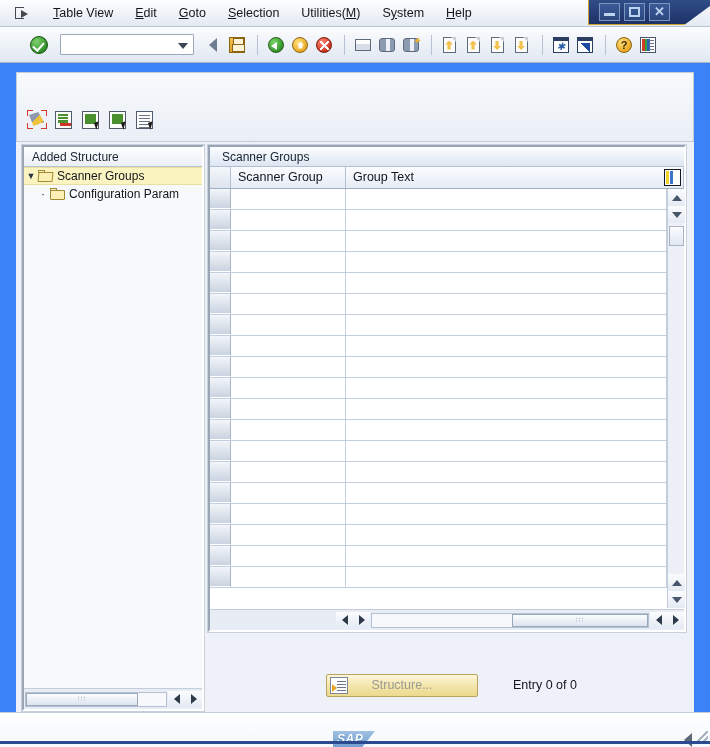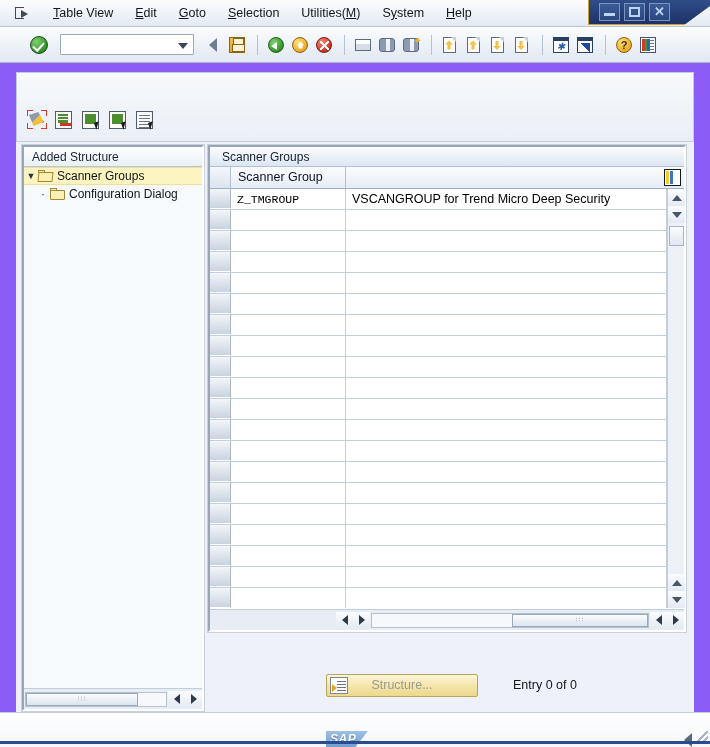--- a/index.html
+++ b/index.html
@@ -9,21 +9,21 @@
     overflow: hidden;
     font-family: "Liberation Sans", sans-serif;
     font-size: 12px;
     color: #000;
     background: #ffffff;
   }
 
   #app {
     position: relative;
     width: 710px; height: 714px;
-    background: #8b5cf6;
+    background: #3b82f6;
   }
 
   
   .menubar {
     position: absolute; left: 0; top: 0;
     width: 710px; height: 27px;
     background: linear-gradient(to bottom, #fdfdfe 0%, #eef2f8 55%, #e3eaf3 100%);
     border-bottom: 1px solid #b9c4d2;
     display: flex; align-items: center;
     padding-left: 14px;
@@ -484,20 +484,21 @@
     color: #14202e;
     padding: 3px 0 0 12px;
     white-space: nowrap;
   }
   .tbl-headrow {
     position: absolute; left: 0; top: 20px; right: 0;
     height: 22px;
     background: linear-gradient(to bottom, #fbfcfe 0%, #e6ecf5 100%);
     border-bottom: 1px solid #9fb0c6;
     display: flex;
+    justify-content: center;
   }
   .hcell {
     border-right: 1px solid #b3c0d1;
     font-size: 12.5px;
     color: #10161e;
     padding: 3px 0 0 7px;
     white-space: nowrap;
     overflow: hidden;
   }
   .hcell.sel { width: 21px; padding: 0; background: linear-gradient(to bottom,#f4f7fb,#dde4ee); }
@@ -608,21 +609,21 @@
   }
 
   
   .statusbar {
     position: absolute; left: 0; top: 712px;
     width: 710px; height: 35px;
     background: linear-gradient(to bottom, #ffffff 0%, #f4f7fb 100%);
     border-top: 1px solid #c3cdda;
   }
   .sap-logo {
-    position: absolute; left: 326px; top: 18px;
+    position: absolute; left: 333px; top: 18px;
     width: 42px; height: 17px;
     background: linear-gradient(to bottom, #9fc0e2 0%, #6f9bcc 100%);
     clip-path: polygon(0 0, 100% 0, 68% 100%, 0 100%);
     color: #ffffff;
     font-size: 12px;
     font-weight: bold;
     font-style: italic;
     padding: 1px 0 0 4px;
     letter-spacing: 0.5px;
     text-shadow: 0 1px 0 #4a7cb0;
@@ -821,21 +822,21 @@
             </span>
           <span class="tree-label">Scanner Groups</span>
         </div>
         <div class="tree-row">
           <span class="tw-indent"></span>
           <span class="tw-dot">·</span>
           <span class="folder">
               <i class="tab"></i>
               <i class="back"></i>
             </span>
-          <span class="tree-label">Configuration Dialog</span>
+          <span class="tree-label">Configuration Param</span>
         </div>
       </div>
       <div class="tree-hscroll">
         <div class="hs-track">
           <div class="hs-thumb" style="left:0; width:112px;">
             <span class="grip">∶∶∶</span>
           </div>
         </div>
         <div class="arrowbtn">
             <span class="tri left"></span>
@@ -844,33 +845,29 @@
             <span class="tri right"></span>
           </div>
       </div>
     </div>
 
     <div class="tablepanel">
       <div class="tbl-caption">Scanner Groups</div>
       <div class="tbl-headrow">
         <div class="hcell sel"></div>
         <div class="hcell c1">Scanner Group</div>
+        <div class="hcell c2">Group Text</div>
         <div class="cfg-icon">
           <i class="b b1"></i>
             <i class="b b2"></i>
             <i class="b b3"></i>
         </div>
       </div>
 
       <div class="tbl-body">
-        <div class="trow">
-          <div class="tcell-sel"></div>
-          <div class="tcell c1">Z_TMGROUP</div>
-          <div class="tcell c2">VSCANGROUP for Trend Micro Deep Security</div>
-        </div>
         <div class="trow">
             <div class="tcell-sel"></div>
             <div class="tcell c1"></div>
             <div class="tcell c2"></div>
           </div>
         <div class="trow">
             <div class="tcell-sel"></div>
             <div class="tcell c1"></div>
             <div class="tcell c2"></div>
           </div>

